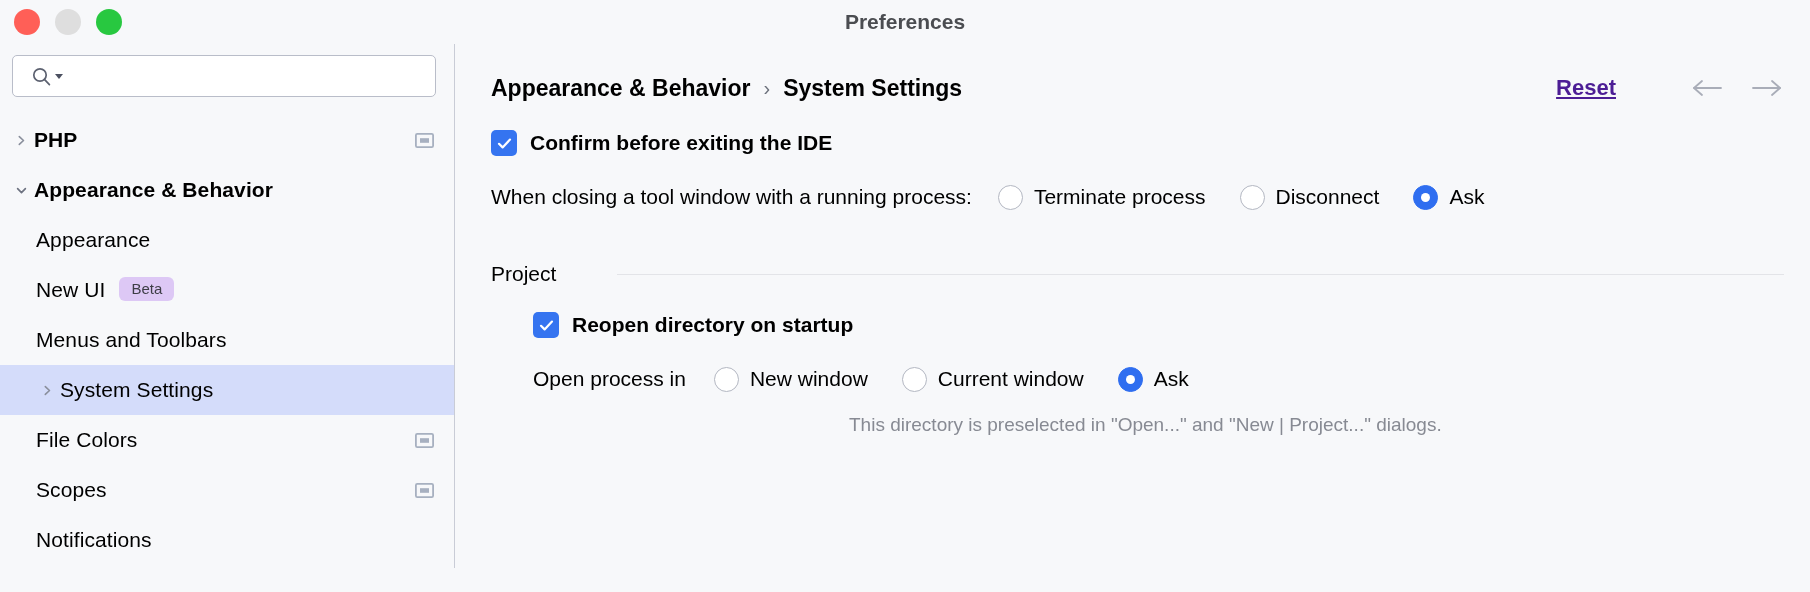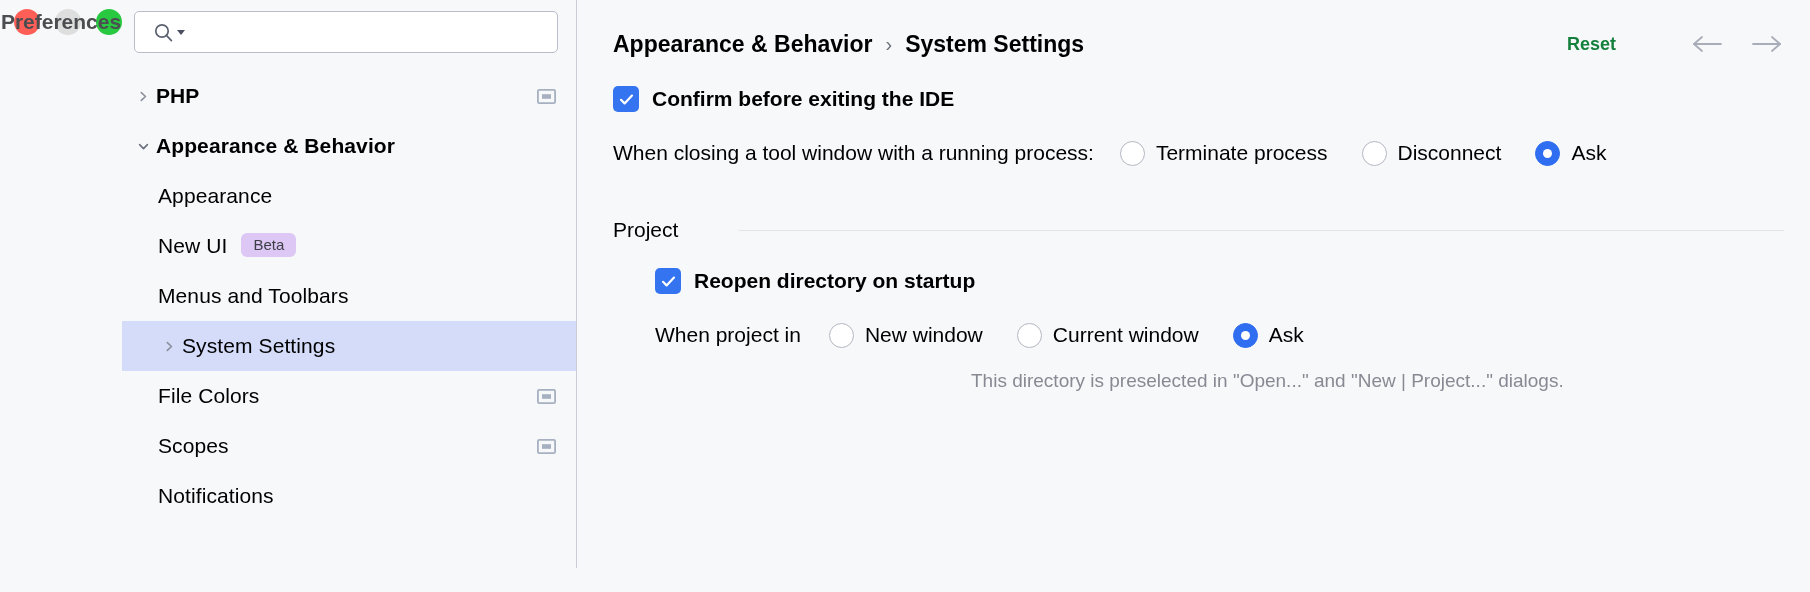--- a/index.html
+++ b/index.html
@@ -12,21 +12,21 @@
     background: #f7f8fa;
     -webkit-font-smoothing: antialiased;
   }
 
   #app {
     position: relative;
     width: 1810px;
     height: 568px;
     background: #f7f8fa;
     display: flex;
-    flex-direction: row;
+    flex-direction: column;
   }
 
   
   .titlebar {
     position: relative;
     height: 44px;
     flex: 0 0 44px;
     background: #f7f8fa;
     display: flex;
     align-items: center;
@@ -179,25 +179,26 @@
     font-weight: bold;
     color: #000;
   }
   .crumb-sep {
     font-size: 20px;
     color: #6a6f7a;
     margin: 0 13px;
   }
   .crumb-spacer { flex: 1 1 auto; }
   .reset-link {
-    font-size: 18px;
+    font-size: 22px;
     font-weight: bold;
-    color: #15803d;
+    color: #4c1d95;
     cursor: pointer;
     margin-right: 48px;
+    text-decoration: underline;
   }
   .nav-arrow {
     color: #a9adb8;
     margin-left: 26px;
     display: flex;
     align-items: center;
     cursor: default;
   }
 
   .content { padding-top: 6px; }
@@ -518,21 +519,21 @@
           <div class="opt-row">
             <span class="cb">
               <svg width="17" height="17" viewBox="0 0 17 17" aria-hidden="true">
                 <path d="M3 8.8 L6.6 12.4 L14 4.6" stroke="#ffffff" stroke-width="2.2" fill="none" stroke-linecap="round" stroke-linejoin="round"></path>
               </svg>
             </span>
             <span class="lbl">Reopen directory on startup</span>
           </div>
 
           <div class="opt-row">
-            <span class="static-lbl">When project in</span>
+            <span class="static-lbl">Open process in</span>
             <span class="radio-group">
 
               <span class="radio-item" style="margin-left:28px;">
                 <span class="rb"></span>
                 <span class="rb-lbl">New window</span>
               </span>
 
               <span class="radio-item">
                 <span class="rb"></span>
                 <span class="rb-lbl">Current window</span>

